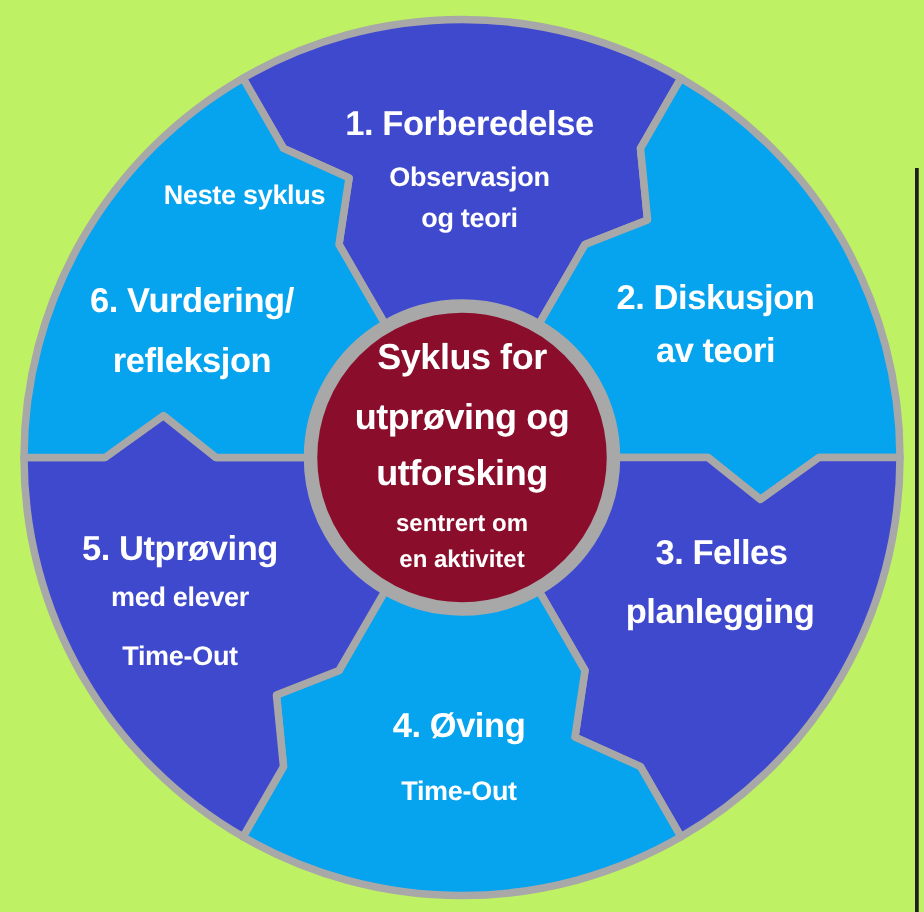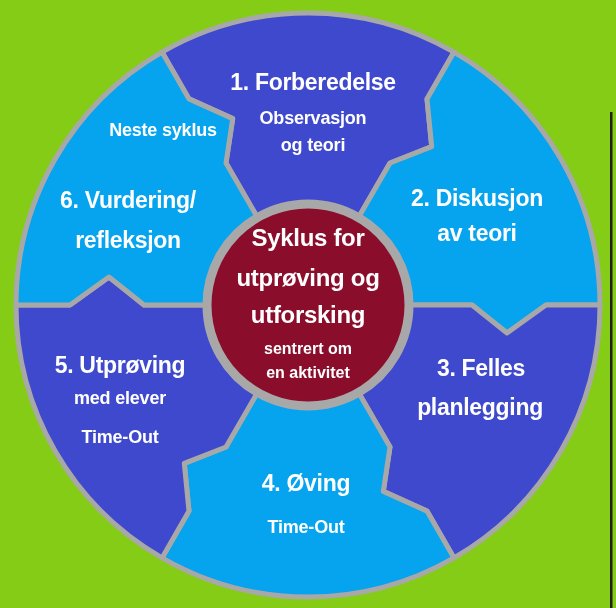--- a/index.html
+++ b/index.html
@@ -1,20 +1,20 @@
 <!DOCTYPE html>
 <html><head>
 <meta charset="utf-8">
 <style>
   html, body { margin: 0; padding: 0; background: #ffffff; }
   .stage {
     position: relative;
     width: 616px;
     height: 608px;
-    background: #84cc16;
+    background: #bef264;
     font-family: "Liberation Sans", sans-serif;
     overflow: hidden;
     text-decoration: underline;
   }
   svg { display: block; }
   .seg-path { stroke: #a8a8a8; stroke-width: 5; stroke-linejoin: round; }
   .hub-circle { stroke: #a8a8a8; stroke-width: 5; }
   text {
     fill: #ffffff;
     text-anchor: middle;

